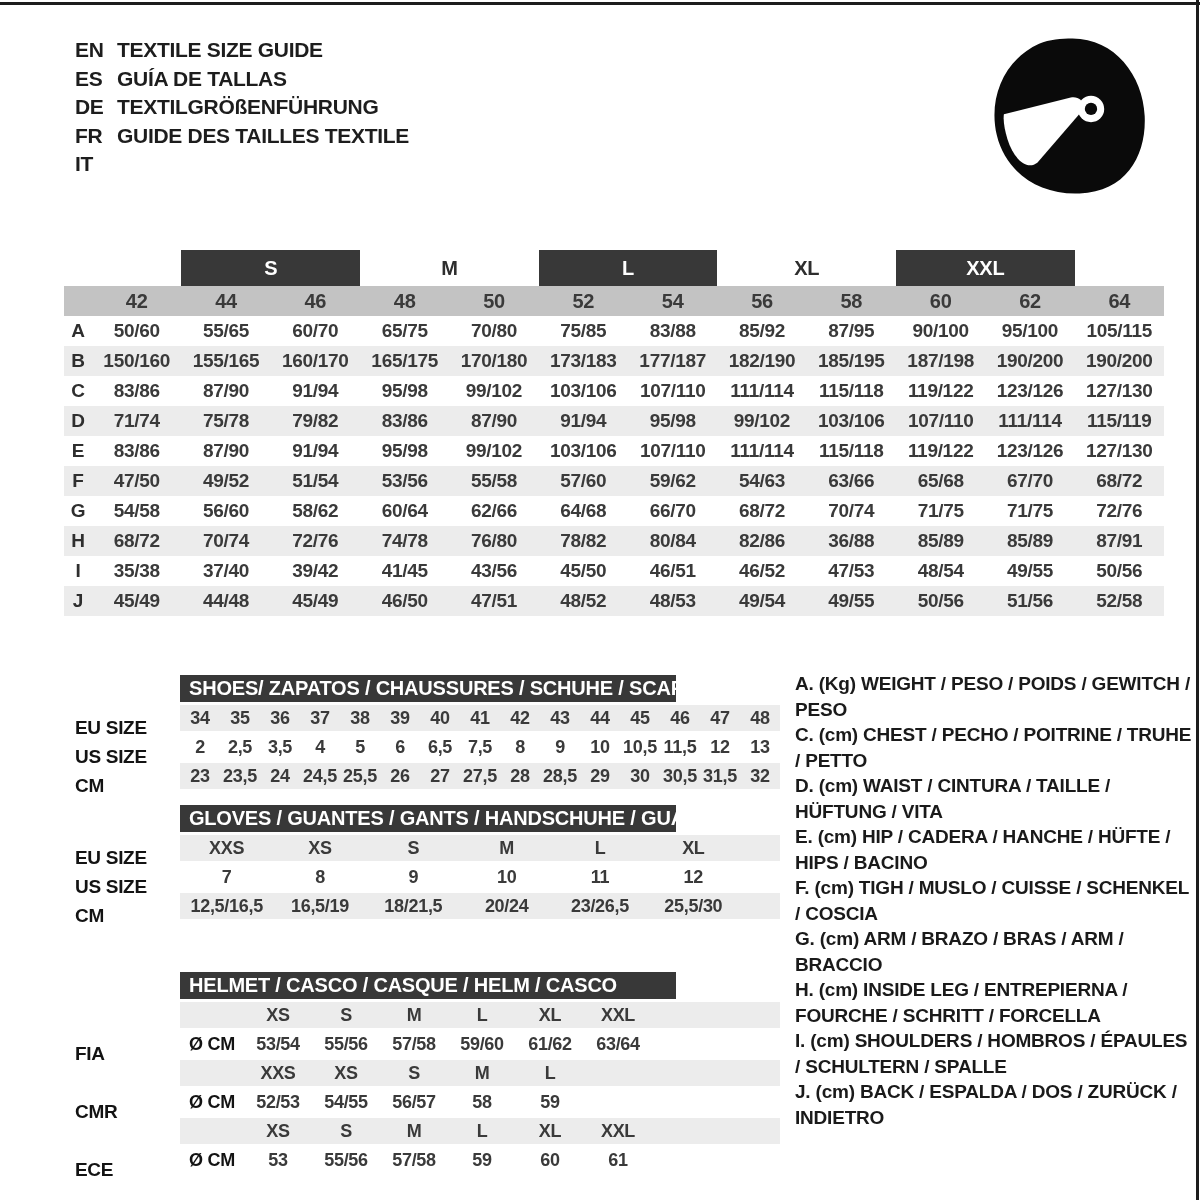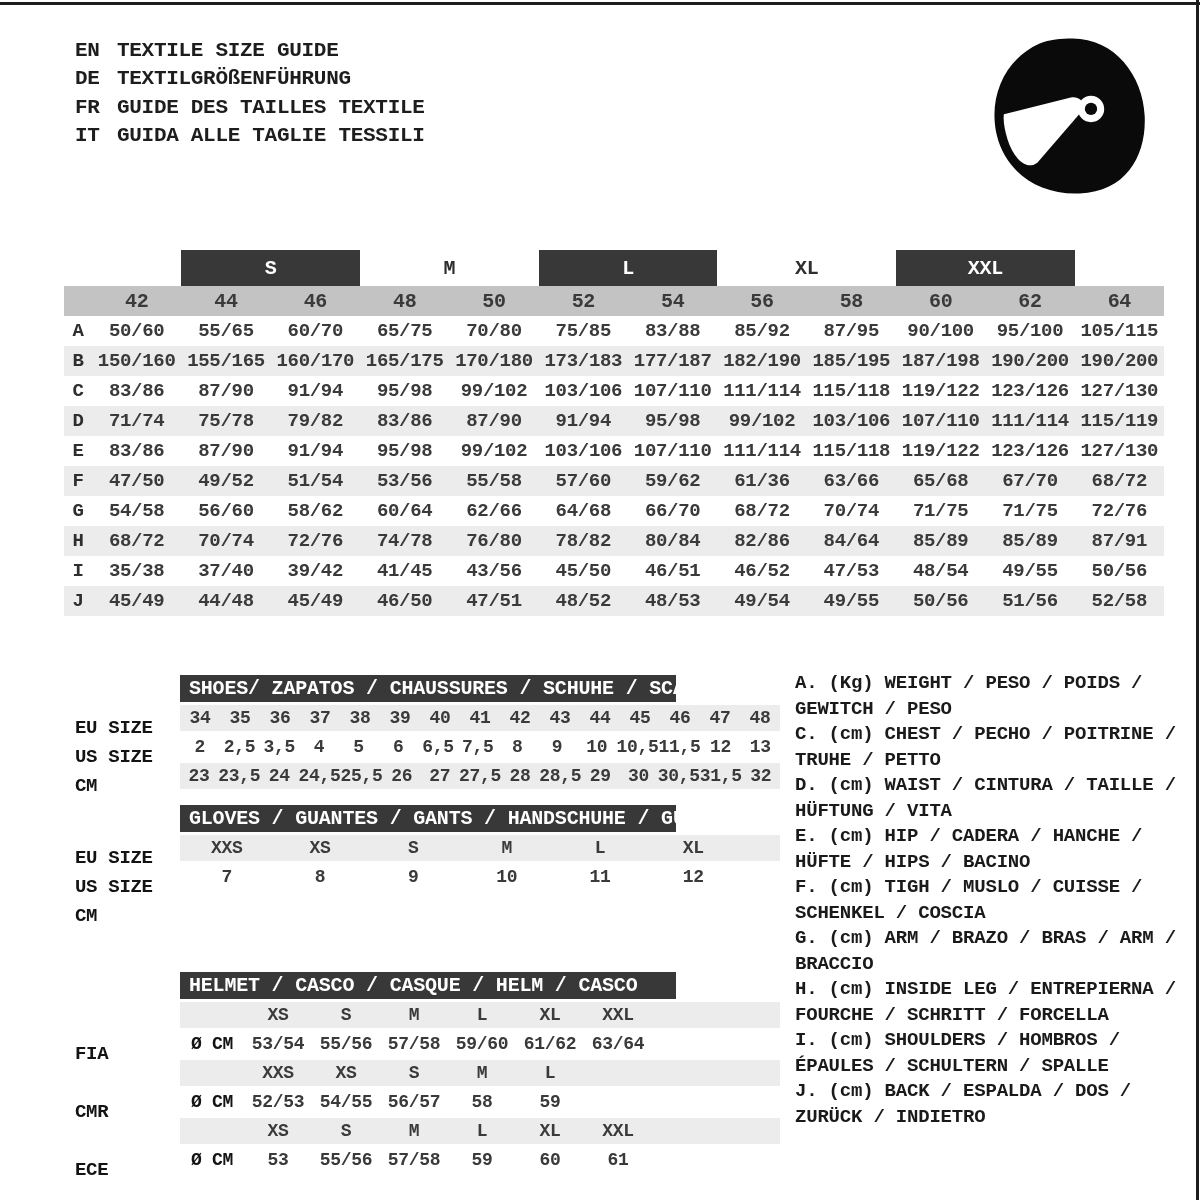--- a/index.html
+++ b/index.html
@@ -1,17 +1,17 @@
 <!DOCTYPE html>
 <html><head>
 <meta charset="utf-8">
 <style>
   html,body{margin:0;padding:0;background:#fff;}
   .page{position:relative;width:1200px;height:1200px;background:#ffffff;overflow:hidden;
-        font-family:Liberation Mono, monospace;font-weight:bold;color:#222;}
+        font-family:Liberation Sans, sans-serif;font-weight:bold;color:#222;}
   .topline{position:absolute;left:0;top:2px;width:1200px;height:3px;background:#1c1c1c;}
   .rightline{position:absolute;top:0;right:1px;width:3px;height:1200px;background:#1c1c1c;}
 
   
   .langs{position:absolute;left:75px;top:36px;font-size:21px;letter-spacing:-0.3px;color:#1d1d1d;}
   .lang-row{display:flex;height:28.5px;align-items:center;}
   .lang-code{width:42px;}
 
   
   .helmet-icon{position:absolute;left:980px;top:28px;width:178px;height:176px;}
@@ -57,30 +57,33 @@
 <div class="page">
   <div class="topline"></div>
   <div class="rightline"></div>
 
   <div class="langs" id="langs">
       <div class="lang-row">
         <div class="lang-code">EN</div>
         <div class="lang-title">TEXTILE SIZE GUIDE</div>
       </div>
       <div class="lang-row">
+        <div class="lang-code">ES</div>
+        <div class="lang-title">GUÍA DE TALLAS</div>
+      </div>
+      <div class="lang-row">
         <div class="lang-code">DE</div>
         <div class="lang-title">TEXTILGRÖßENFÜHRUNG</div>
       </div>
       <div class="lang-row">
         <div class="lang-code">FR</div>
         <div class="lang-title">GUIDE DES TAILLES TEXTILE</div>
       </div>
       <div class="lang-row">
         <div class="lang-code">IT</div>
-        <div class="lang-title">GUIDA ALLE TAGLIE TESSILI</div>
       </div>
     </div>
 
   <div class="helmet-icon">
     <svg viewBox="0 0 200 200" aria-hidden="true">
       <path fill="#0a0a0a" d="M104,12 C152,12 184,54 186,100 C188,144 166,186 112,188
                C66,190 28,164 18,122 C8,80 26,36 66,18 C78,13 91,12 104,12 Z"></path>
       <path fill="#ffffff" d="M26,98 L102,79 C112,77 119,85 115,94 L64,153
                C52,162 37,149 30,126 C27,116 25,106 26,98 Z"></path>
       <circle cx="125" cy="92" r="15" fill="#ffffff"></circle>
@@ -189,21 +192,21 @@
         </div>
         <div class="trow grid13 stripe">
           <div class="tcell letter">F</div>
           <div class="tcell">47/50</div>
           <div class="tcell">49/52</div>
           <div class="tcell">51/54</div>
           <div class="tcell">53/56</div>
           <div class="tcell">55/58</div>
           <div class="tcell">57/60</div>
           <div class="tcell">59/62</div>
-          <div class="tcell">61/36</div>
+          <div class="tcell">54/63</div>
           <div class="tcell">63/66</div>
           <div class="tcell">65/68</div>
           <div class="tcell">67/70</div>
           <div class="tcell">68/72</div>
         </div>
         <div class="trow grid13">
           <div class="tcell letter">G</div>
           <div class="tcell">54/58</div>
           <div class="tcell">56/60</div>
           <div class="tcell">58/62</div>
@@ -220,21 +223,21 @@
         <div class="trow grid13 stripe">
           <div class="tcell letter">H</div>
           <div class="tcell">68/72</div>
           <div class="tcell">70/74</div>
           <div class="tcell">72/76</div>
           <div class="tcell">74/78</div>
           <div class="tcell">76/80</div>
           <div class="tcell">78/82</div>
           <div class="tcell">80/84</div>
           <div class="tcell">82/86</div>
-          <div class="tcell">84/64</div>
+          <div class="tcell">36/88</div>
           <div class="tcell">85/89</div>
           <div class="tcell">85/89</div>
           <div class="tcell">87/91</div>
         </div>
         <div class="trow grid13">
           <div class="tcell letter">I</div>
           <div class="tcell">35/38</div>
           <div class="tcell">37/40</div>
           <div class="tcell">39/42</div>
           <div class="tcell">41/45</div>
@@ -351,20 +354,28 @@
             <div class="scell">7</div>
             <div class="scell">8</div>
             <div class="scell">9</div>
             <div class="scell">10</div>
             <div class="scell">11</div>
             <div class="scell">12</div>
           </div>
         </div>
         <div class="srow">
           <div class="srow-label">CM</div>
+          <div class="srow-cells cells6 gray">
+            <div class="scell">12,5/16,5</div>
+            <div class="scell">16,5/19</div>
+            <div class="scell">18/21,5</div>
+            <div class="scell">20/24</div>
+            <div class="scell">23/26,5</div>
+            <div class="scell">25,5/30</div>
+          </div>
         </div>
       </div>
   </div>
 
   <div class="sec" style="top:972px;">
     <div class="sec-header">HELMET / CASCO / CASQUE / HELM / CASCO</div>
     <div id="helmetGroups">
         <div class="srow">
           <div class="srow-label"></div>
           <div class="srow-cells hcells gray">

